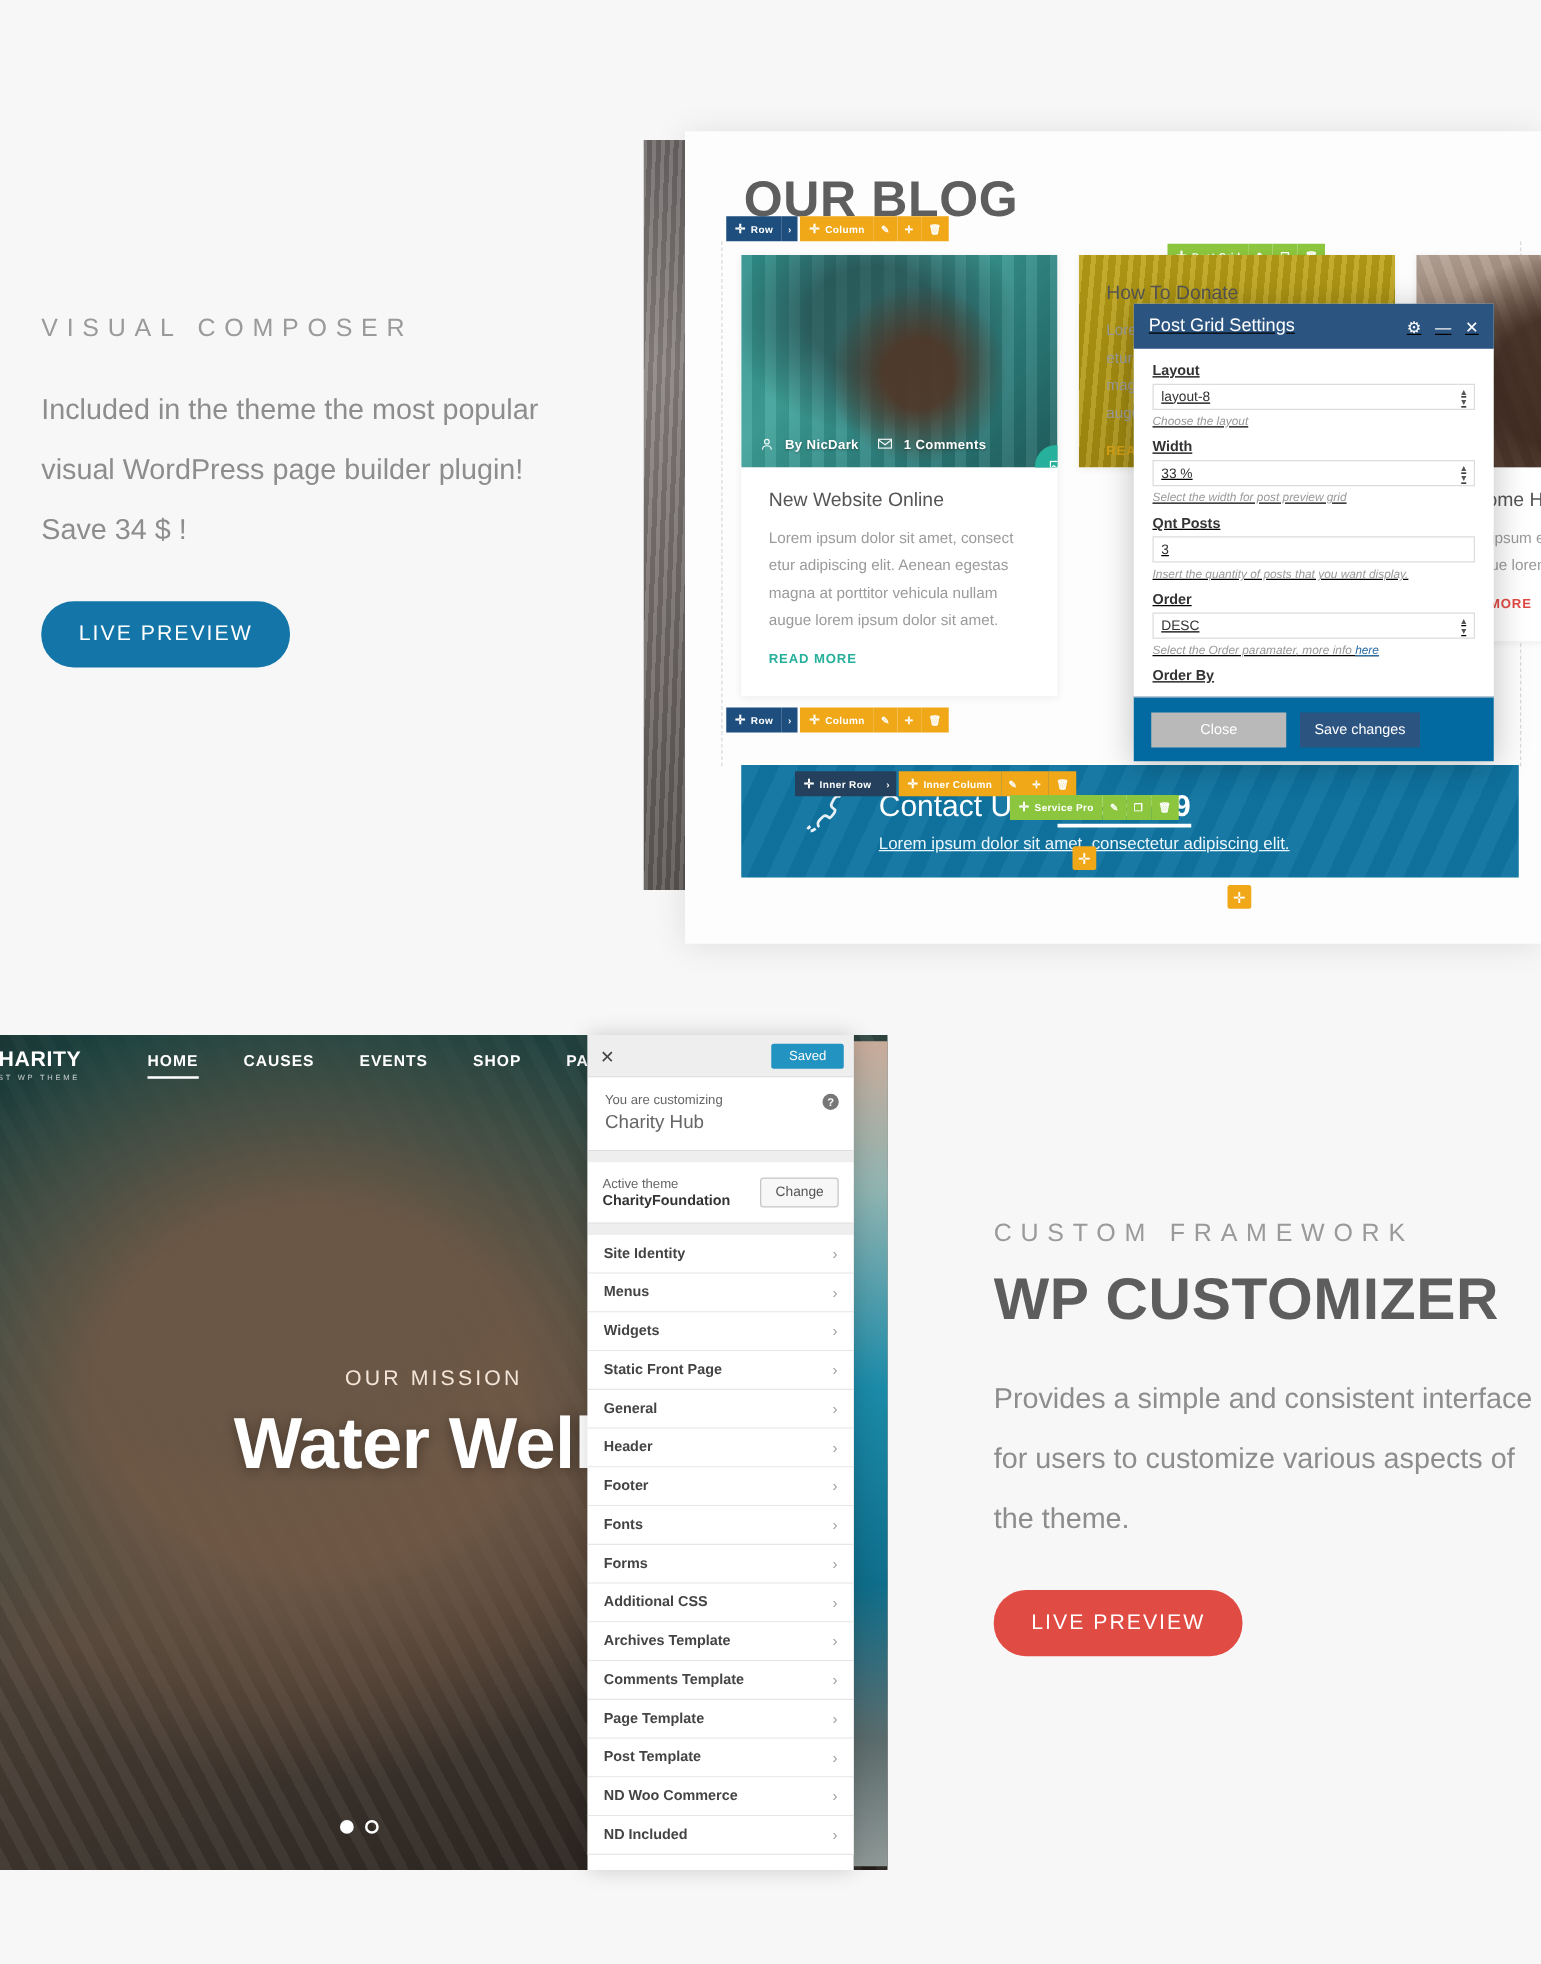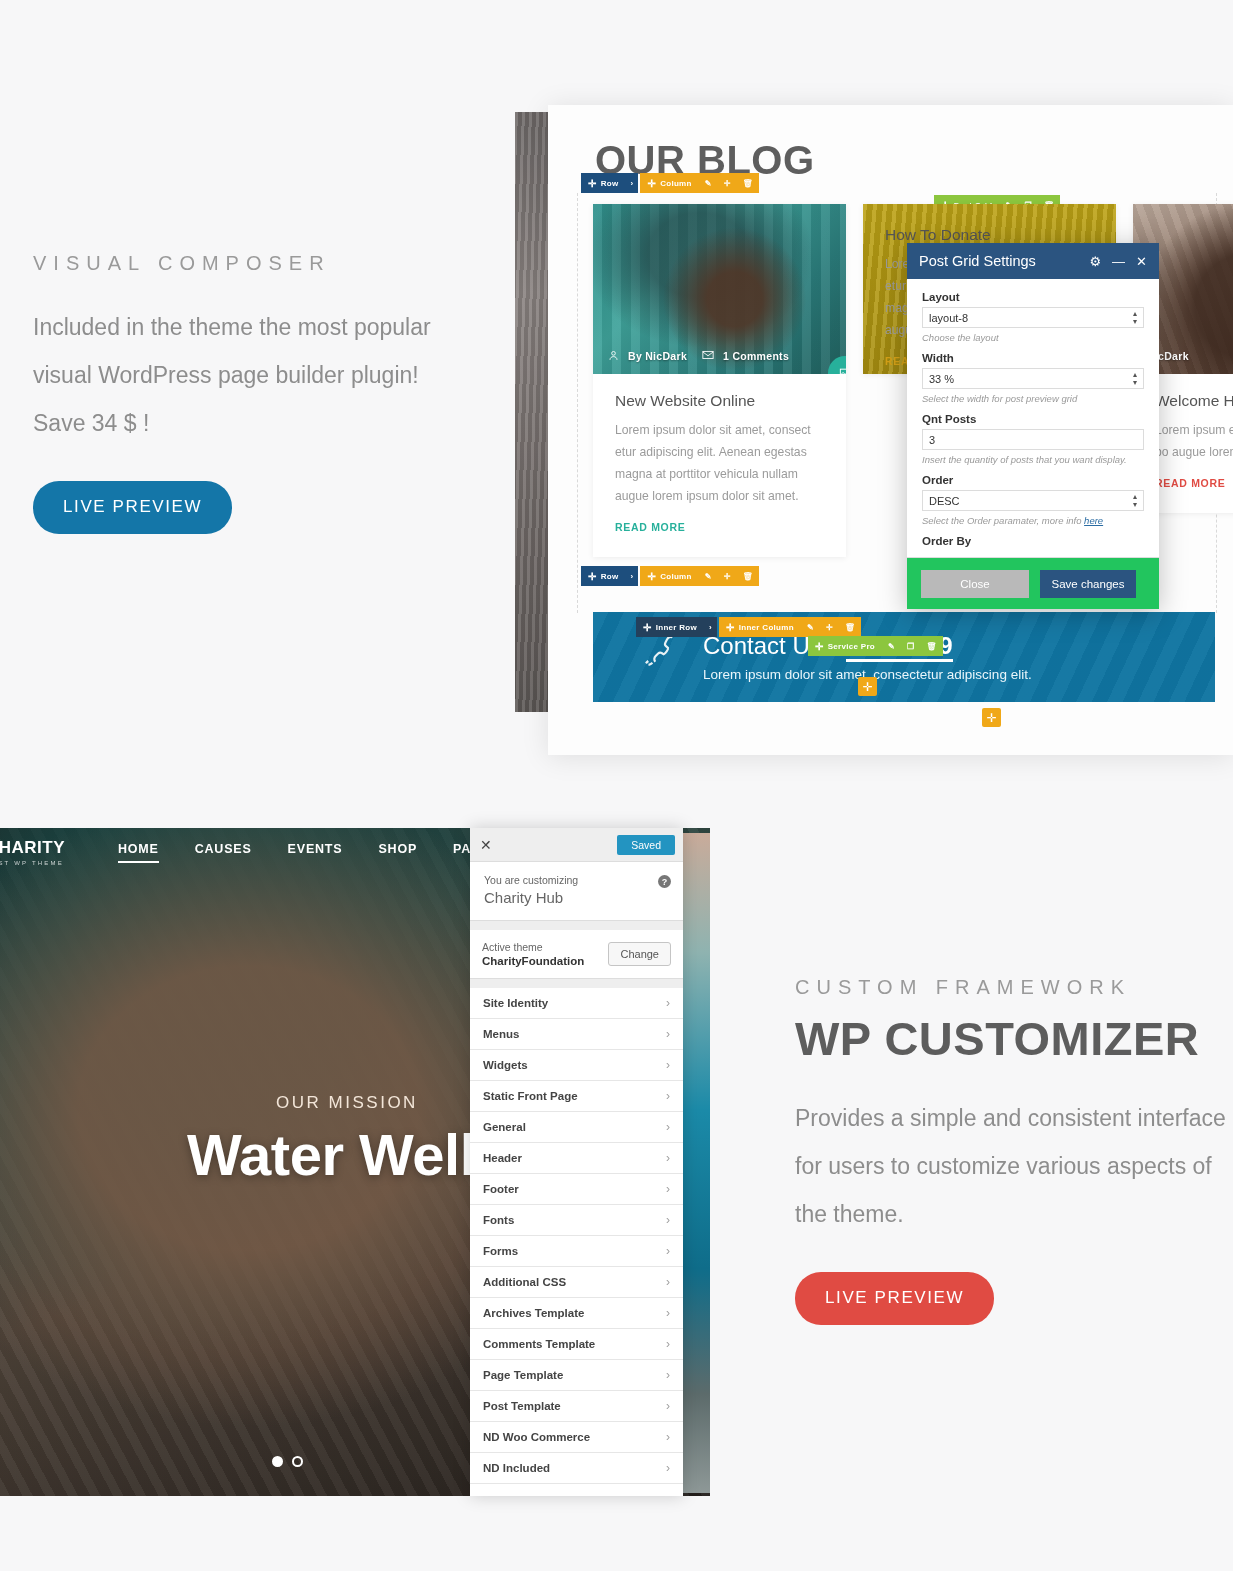--- a/index.html
+++ b/index.html
@@ -122,53 +122,53 @@
     background-color: #0f74a1;
     overflow: hidden;
   }
   #contact-bar::after{
     content:""; position:absolute; inset:0;
     background: repeating-linear-gradient(115deg, rgba(255,255,255,.035) 0 14px, rgba(0,0,0,.03) 14px 28px);
   }
   .contact-inner { position: absolute; left: 52px; top: 20px; display: flex; gap: 18px; z-index:2;}
   .contact-head { font-size: 24px; color: #fff; font-weight: 300; white-space: nowrap; }
   .contact-head b { font-weight: bold; border-bottom: 3px solid #fff; }
-  .contact-sub { font-size: 13.5px; color: #eaf6fb; margin-top: 7px; }
+  .contact-sub { font-size: 13.5px; color: #eaf6fb; margin-top: 7px; text-decoration: underline; }
   .phone-ic { color:#fff; opacity:.9; }
 
   .plus-chip {
     position: absolute; width: 19px; height: 19px; background: #f0a818;
     color: #fff; display: flex; align-items: center; justify-content: center;
     font-size: 12px; border-radius: 2px; z-index: 5;
   }
 
   
   #pg-modal {
-    position: absolute; left: 907px; top: 243px; width: 252px; height: 366px;
-    background: #fff; box-shadow: 0 4px 26px rgba(0,0,0,.25);
+    position: absolute; left: 907px; top: 243px; width: 288px; height: 366px;
+    background: #fff; box-shadow: 0 4px 26px rgba(0,0,0,.25); text-decoration: underline;
   }
   #pg-head {
     height: 36px; background: #2b5480; display: flex; align-items: center;
     justify-content: space-between; padding: 0 12px; color: #fff;
   }
   #pg-head .t { font-size: 14.5px; }
   #pg-head .acts { display: flex; align-items: center; gap: 11px; font-size: 13px; }
   #pg-body { padding: 12px 15px 0; }
   .f-label { font-size: 11.5px; font-weight: bold; color: #333; margin-bottom: 4px; }
   .f-ctrl {
     width: 100%; height: 21px; border: 1px solid #dcdcdc; background: #fff;
     font-size: 11px; color: #333; padding: 0 6px; font-family: inherit;
     display: flex; align-items: center; justify-content: space-between;
   }
   .f-ctrl .spin { font-size: 8px; color: #555; line-height: 8px; text-align:center;}
   .f-hint { font-size: 9.5px; color: #9a9a9a; font-style: italic; margin: 4px 0 9px; }
   .f-hint a { color: #2b6ca3; }
   #pg-foot {
     position: absolute; left: 0; bottom: 0; width: 100%; height: 52px;
-    background: #22c55e; border-top: 1px solid #dcdcdc;
+    background: #0369a1; border-top: 1px solid #dcdcdc;
     display: flex; align-items: center; gap: 11px; padding: 0 14px;
   }
   .pg-btn { height: 28px; border: none; font-size: 11.5px; color: #fff;
             font-family: inherit; cursor: pointer; }
   .pg-close { background: #b9b9b9; width: 108px; }
   .pg-save  { background: #2b5480; width: 96px; }
 
   
   #sec-cust { top: 828px; height: 668px; }
 

